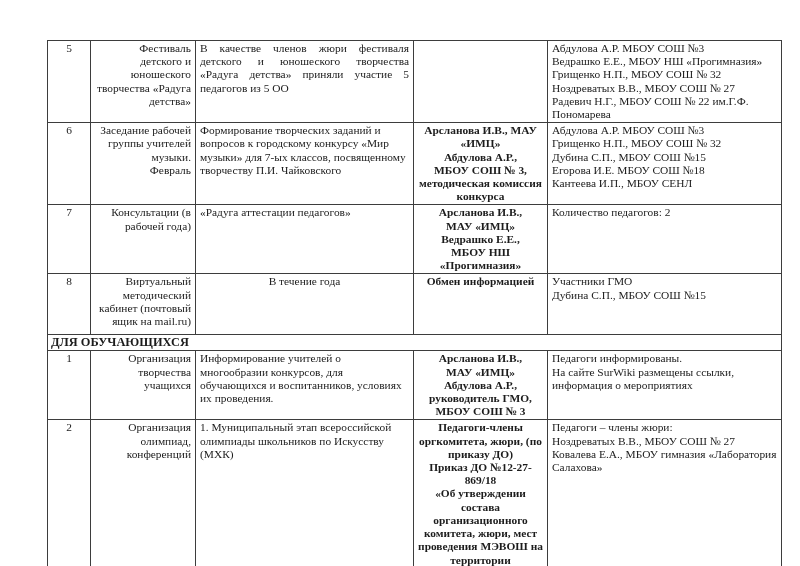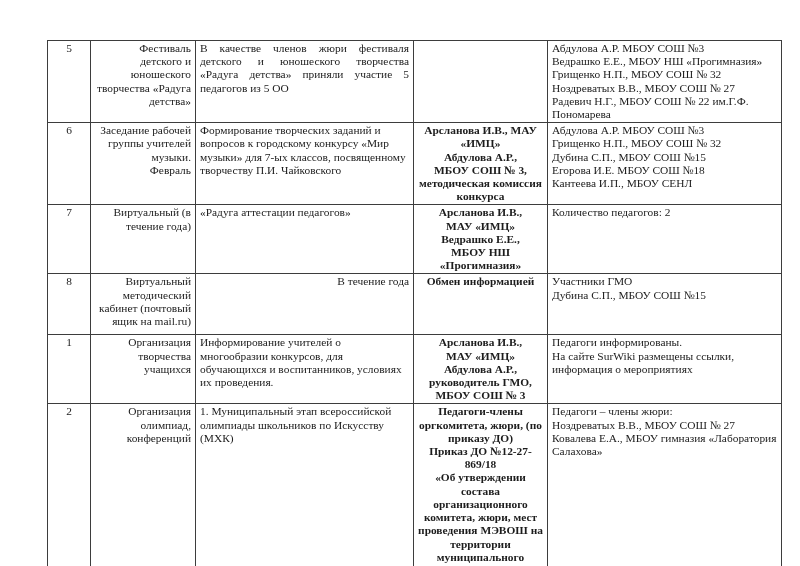--- a/index.html
+++ b/index.html
@@ -27,21 +27,21 @@
     font-size: 11.4px;
     line-height: 13.2px;
     white-space: pre-line;
     overflow: hidden;
     word-wrap: break-word;
   }
   td.cell-num { text-align: center; padding-left: 1px; padding-right: 1px; }
   td.cell-name { text-align: right; }
   td.cell-desc { text-align: left; }
   td.cell-desc-justify { text-align: justify; }
-  td.cell-desc-center { text-align: right; margin-top: 32px; }
+  td.cell-desc-center { text-align: center; margin-top: 32px; }
   td.cell-resp { text-align: center; padding-left: 3px; padding-right: 3px; font-weight: bold; }
   td.cell-result { text-align: left; }
   tr.section-header-row td {
     font-weight: bold;
     font-size: 12.4px;
     line-height: 13px;
     padding: 1px 3px;
     white-space: nowrap;
   }
   tr.r-5  { height: 82px; }
@@ -86,35 +86,38 @@
 МБОУ СОШ № 3,
 методическая комиссия конкурса</td>
         <td class="cell-result">Абдулова А.Р. МБОУ СОШ №3
 Грищенко Н.П., МБОУ СОШ № 32
 Дубина С.П., МБОУ СОШ №15
 Егорова И.Е. МБОУ СОШ №18
 Кантеева И.П., МБОУ СЕНЛ</td>
       </tr>
       <tr class="r-7">
         <td class="cell-num">7</td>
-        <td class="cell-name">Виртуальный (в течение года)</td>
+        <td class="cell-name">Консультации (в рабочей года)</td>
         <td class="cell-desc">«Радуга аттестации педагогов»</td>
         <td class="cell-resp">Арсланова И.В.,
 МАУ «ИМЦ»
 Ведрашко Е.Е.,
 МБОУ НШ «Прогимназия»</td>
         <td class="cell-result">Количество педагогов: 2</td>
       </tr>
       <tr class="r-8">
         <td class="cell-num">8</td>
         <td class="cell-name">Виртуальный методический кабинет (почтовый ящик на mail.ru)</td>
         <td class="cell-desc cell-desc-center">В течение года</td>
         <td class="cell-resp">Обмен информацией</td>
         <td class="cell-result">Участники ГМО
 Дубина С.П., МБОУ СОШ №15</td>
+      </tr>
+      <tr class="r-h section-header-row">
+        <td colspan="5">ДЛЯ ОБУЧАЮЩИХСЯ</td>
       </tr>
       <tr class="r-s1">
         <td class="cell-num">1</td>
         <td class="cell-name">Организация творчества учащихся</td>
         <td class="cell-desc">Информирование учителей о многообразии конкурсов, для обучающихся и воспитанников, условиях их проведения.</td>
         <td class="cell-resp">Арсланова И.В.,
 МАУ «ИМЦ»
 Абдулова А.Р.,
 руководитель ГМО,
 МБОУ СОШ № 3</td>

